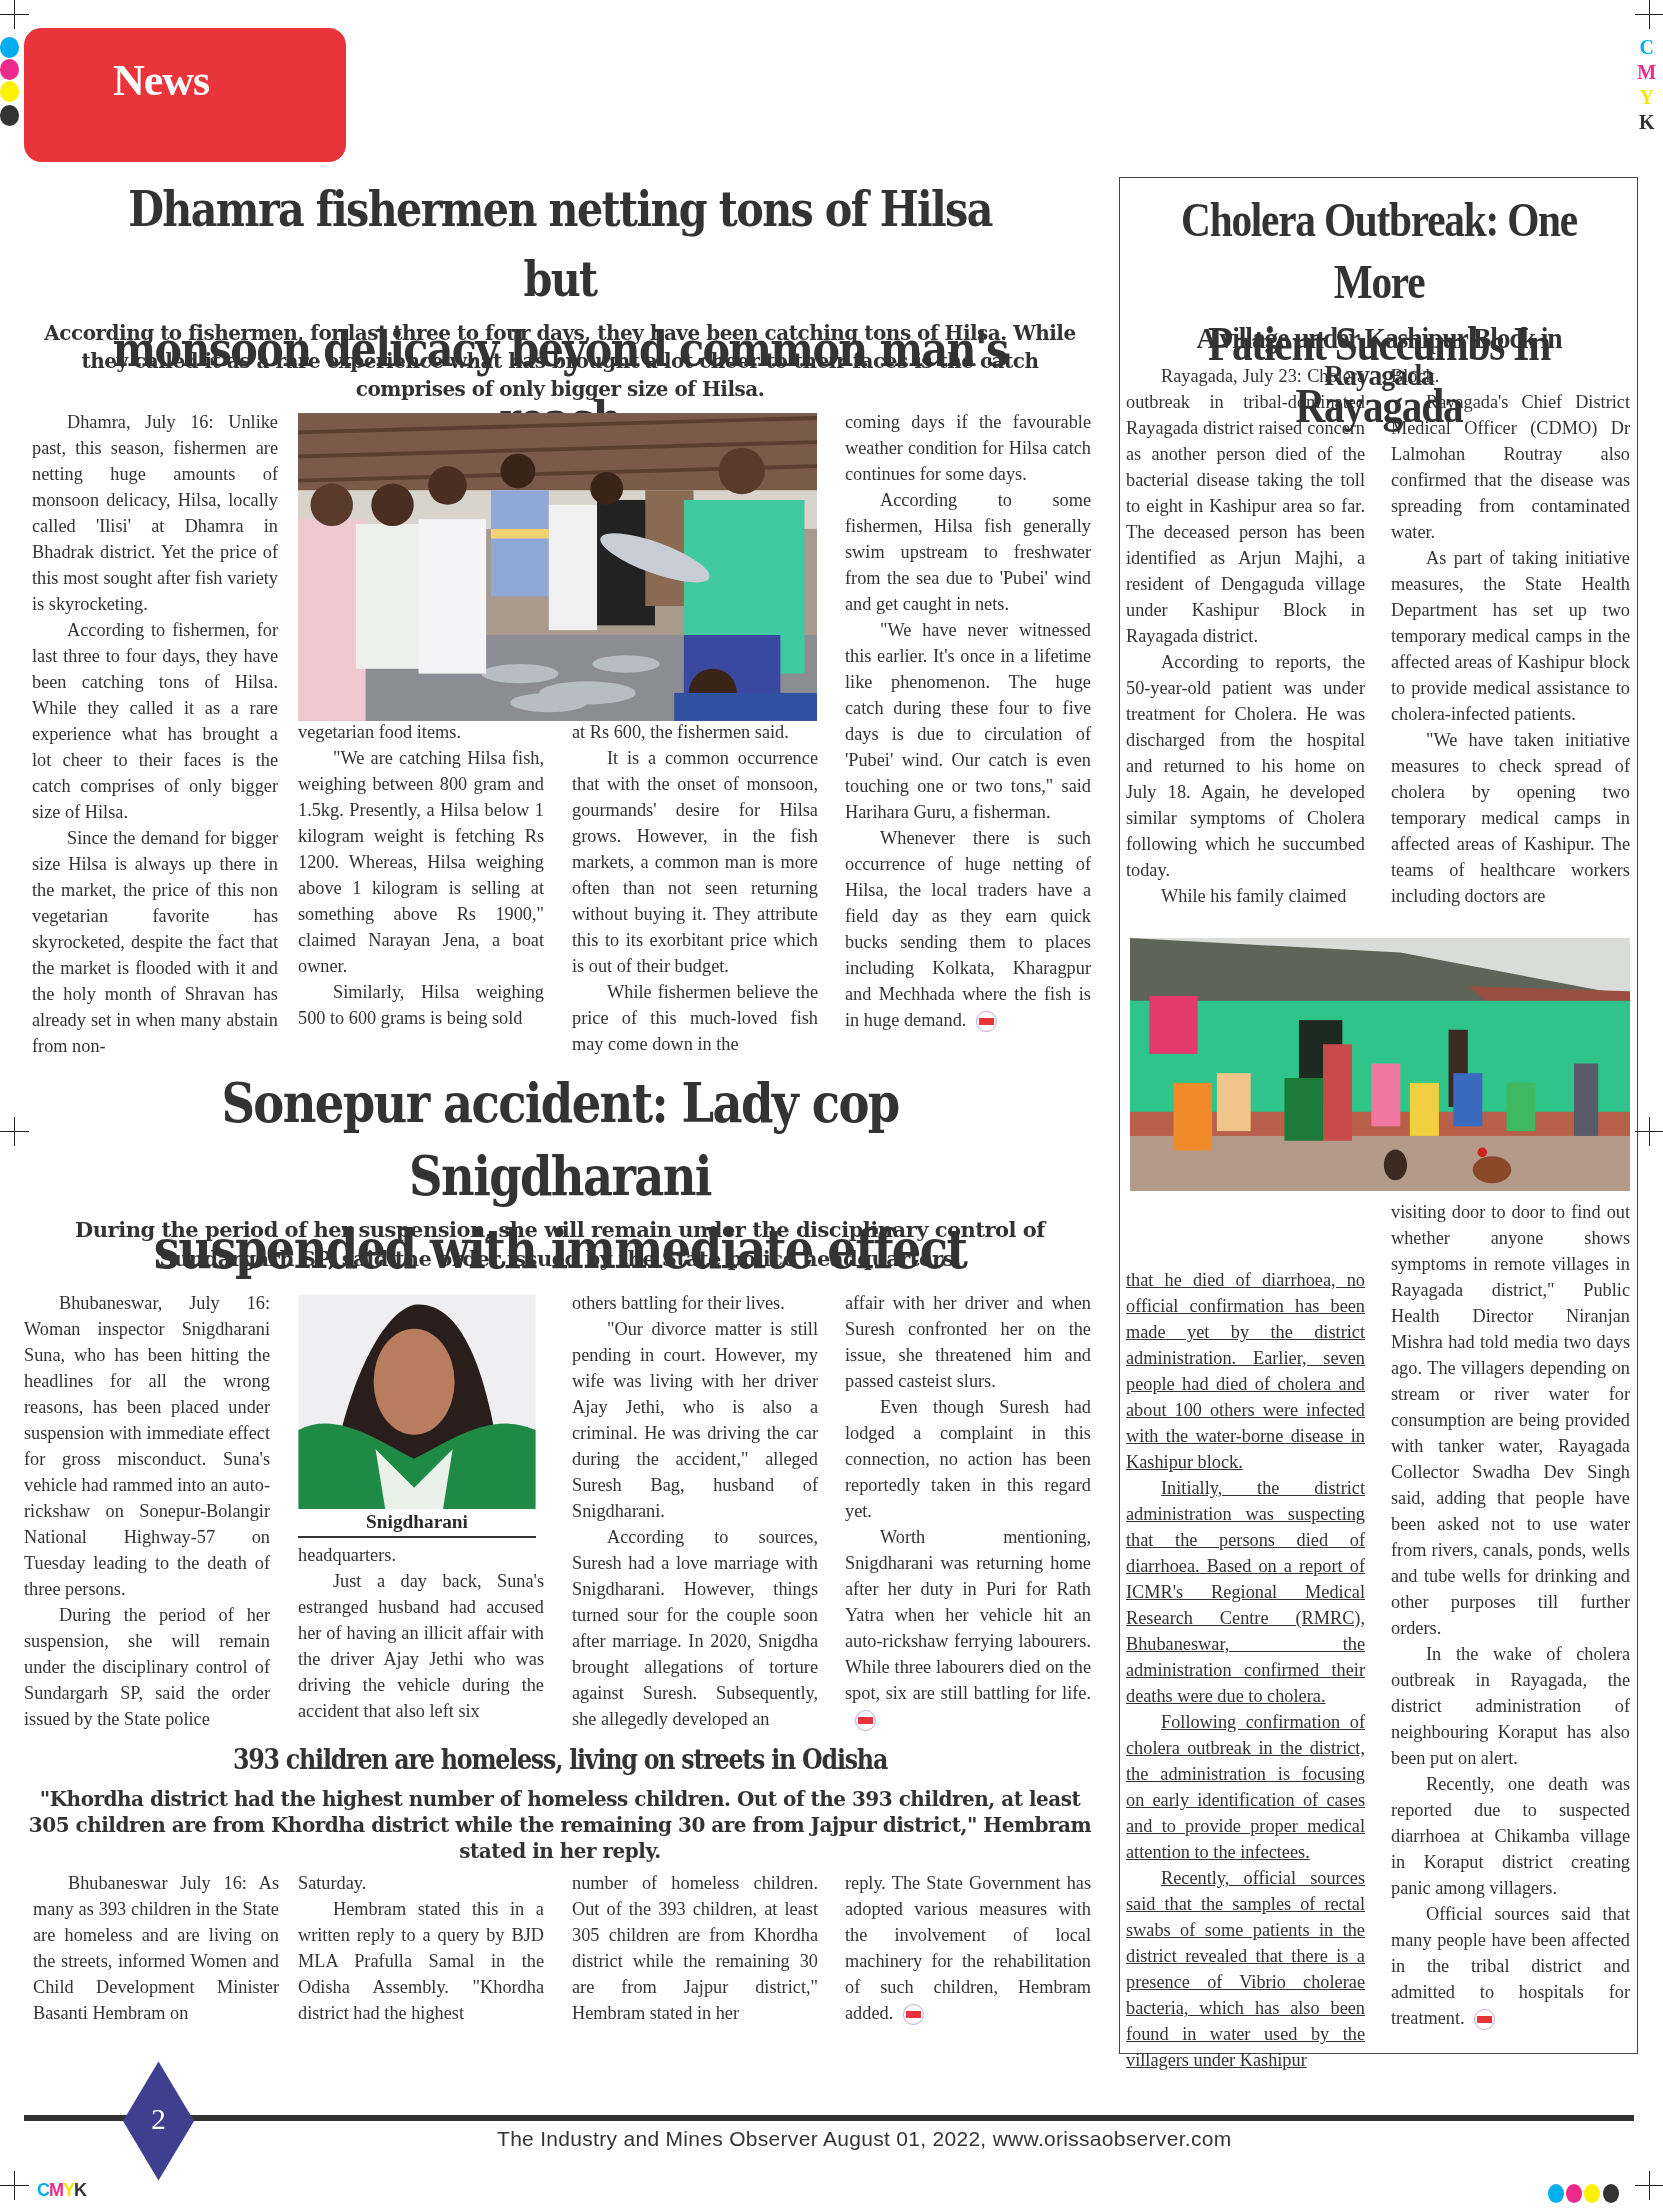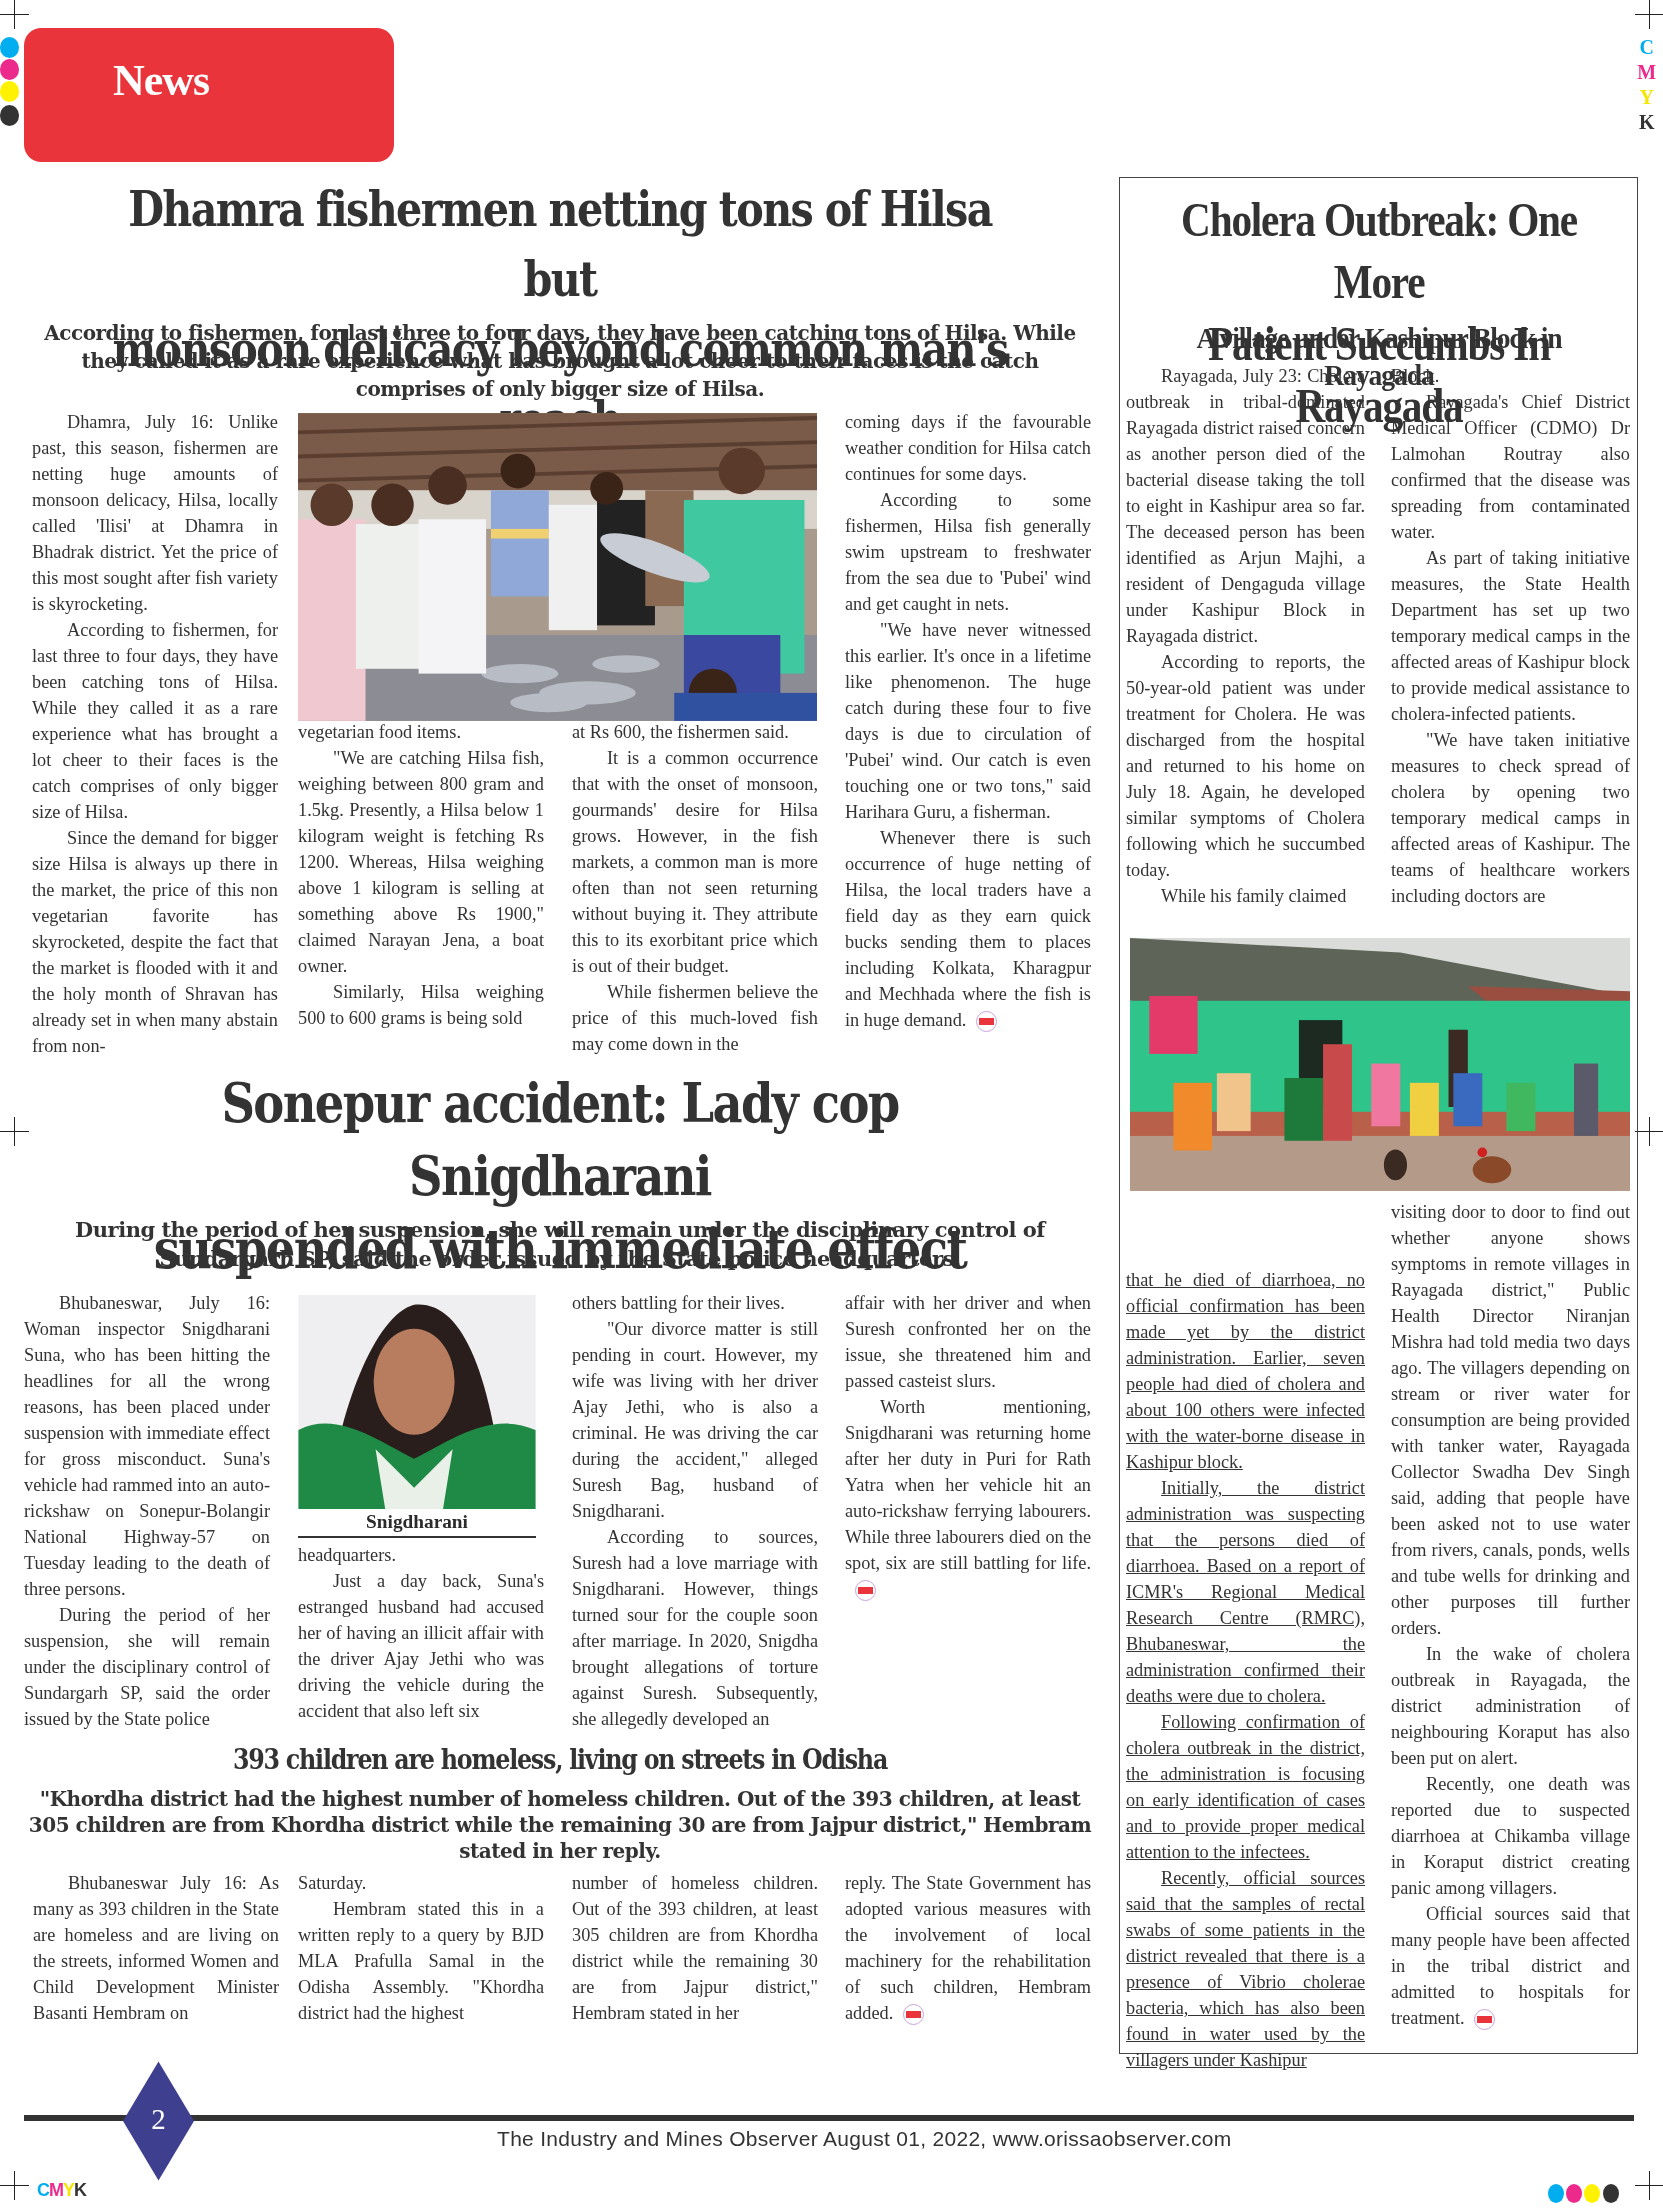--- a/index.html
+++ b/index.html
@@ -8,21 +8,21 @@
 
   .abs { position: absolute; }
 
   
   .reg { position: absolute; width: 29px; height: 29px; }
   .reg::before { content: ""; position: absolute; left: 13.5px; top: 0; width: 1px; height: 29px; background: #222; }
   .reg::after { content: ""; position: absolute; top: 13.5px; left: 0; height: 1px; width: 29px; background: #222; }
 
   .dot { position: absolute; width: 19.3px; height: 21px; border-radius: 50%; }
 
-  .news-box { left: 24px; top: 28px; width: 370px; height: 134px; background: #e8343a; border-radius: 17.4px; }
+  .news-box { left: 24px; top: 28px; width: 322px; height: 134px; background: #e8343a; border-radius: 17.4px; }
   .news-box span { position: absolute; left: 89px; top: 27px; color: #fff; font-family: "Liberation Serif", serif; font-weight: bold; font-size: 44px; letter-spacing: -1px; }
 
   .cmyk-right { right: 7.7px; top: 35px; width: 19.3px; text-align: center; font-weight: bold; font-size: 20px; line-height: 25px; font-family: "Liberation Serif", serif; }
 
   .headline { font-family: "DejaVu Serif", serif; font-weight: bold; color: #333; text-align: center; letter-spacing: -1.9px; transform-origin: center top; }
   .deck { font-family: "DejaVu Serif", serif; font-weight: bold; color: #333; text-align: center; letter-spacing: -0.5px; }
 
   .col { position: absolute; font-family: "Liberation Serif", serif; font-size: 18.3px; line-height: 26px; text-align: justify; color: #333; }
   .col p { text-indent: 35px; }
   .col p.noindent { text-indent: 0; }
@@ -162,20 +162,21 @@
 </div>
 
 <div class="col" style="left:572px; top:1290px; width:246px;">
   <p class="noindent">others battling for their lives.</p>
   <p>"Our divorce matter is still pending in court. However, my wife was living with her driver Ajay Jethi, who is also a criminal. He was driving the car during the accident," alleged Suresh Bag, husband of Snigdharani.</p>
   <p>According to sources, Suresh had a love marriage with Snigdharani. However, things turned sour for the couple soon after marriage. In 2020, Snigdha brought allegations of torture against Suresh. Subsequently, she allegedly developed an</p>
 </div>
 
 <div class="col" style="left:845px; top:1290px; width:246px;">
   <p class="noindent">affair with her driver and when Suresh confronted her on the issue, she threatened him and passed casteist slurs.</p>
+  <p>Even though Suresh had lodged a complaint in this connection, no action has been reportedly taken in this regard yet.</p>
   <p><span>Worth mentioning, Snigdharani was returning home after her duty in Puri for Rath Yatra when her vehicle hit an auto-rickshaw ferrying labourers. While three labourers died on the spot, six are still battling for life.</span><span class="imo"></span></p>
 </div>
 
 <div class="abs headline" style="left:24px; top:1736px; width:1072px; font-size:27px; line-height:48px; letter-spacing:-1.4px;">
   <div style="transform:scaleX(0.88);">393 children are homeless, living on streets in Odisha</div>
 </div>
 <div class="abs deck" style="left:24px; top:1786px; width:1072px; font-size:20px; line-height:26px;">"Khordha district had the highest number of homeless children. Out of the 393 children, at least 305 children are from Khordha district while the remaining 30 are from Jajpur district," Hembram stated in her reply.</div>
 
 <div class="col" style="left:24px; top:1870px; width:246px;margin-left:9px;">
   <p>Bhubaneswar July 16: As many as 393 children in the State are homeless and are living on the streets, informed Women and Child Development Minister Basanti Hembram on</p>

